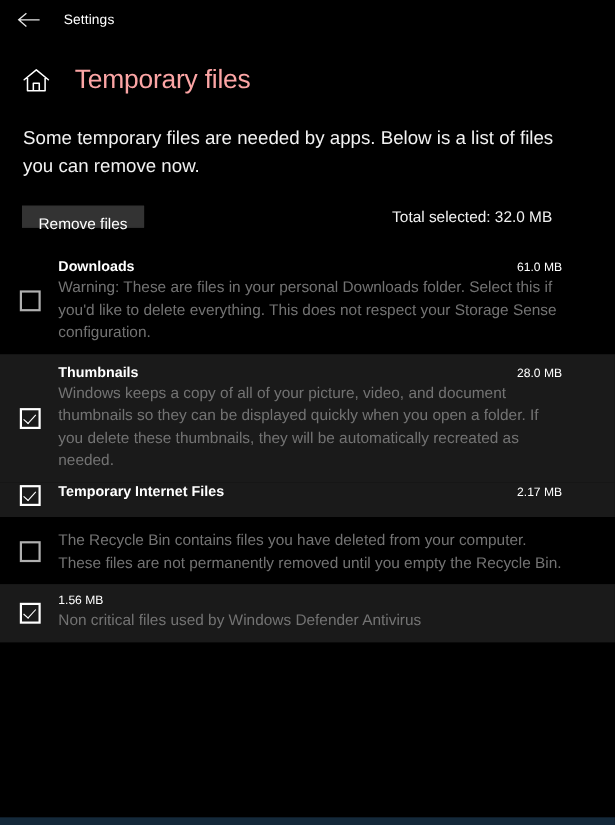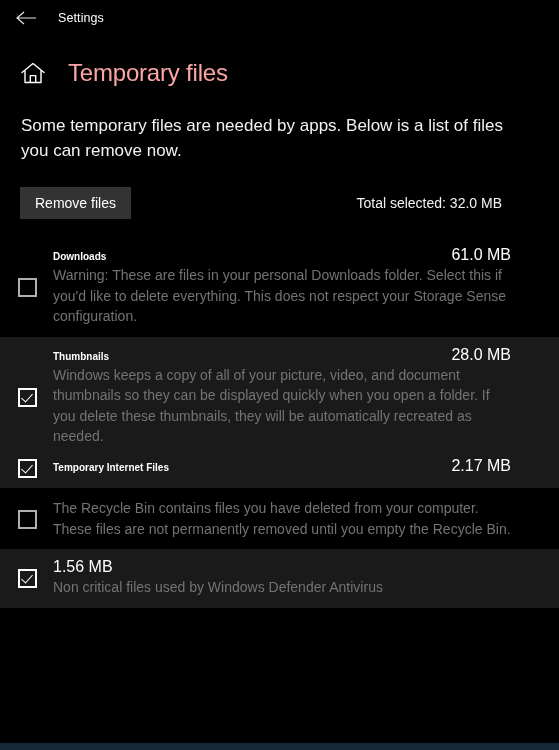--- a/index.html
+++ b/index.html
@@ -81,21 +81,21 @@
     align-items: center;
     justify-content: space-between;
   }
   .remove-btn {
     background: #333333;
     color: #ffffff;
     border: 1px solid #333333;
     font-family: "Liberation Sans", sans-serif;
     font-size: 14px;
     padding: 0 14px;
-    height: 32px;
+    height: 20px;
     line-height: 30px;
     cursor: pointer;
   }
   .total-selected {
     font-size: 14px;
     color: #f2f2f2;
     white-space: nowrap;
   }
 
   
@@ -154,27 +154,27 @@
     min-width: 0;
     padding-left: 9px;
   }
   .file-head {
     display: flex;
     align-items: baseline;
     justify-content: space-between;
     gap: 12px;
   }
   .file-name {
-    font-size: 10px;
+    font-size: 13px;
     font-weight: bold;
     color: #ffffff;
     white-space: nowrap;
   }
   .file-size {
-    font-size: 16px;
+    font-size: 11px;
     color: #ffffff;
     white-space: nowrap;
     text-align: right;
   }
   .file-desc {
     margin-top: 1px;
     font-size: 14px;
     line-height: 1.47;
     color: #737373;
   }

